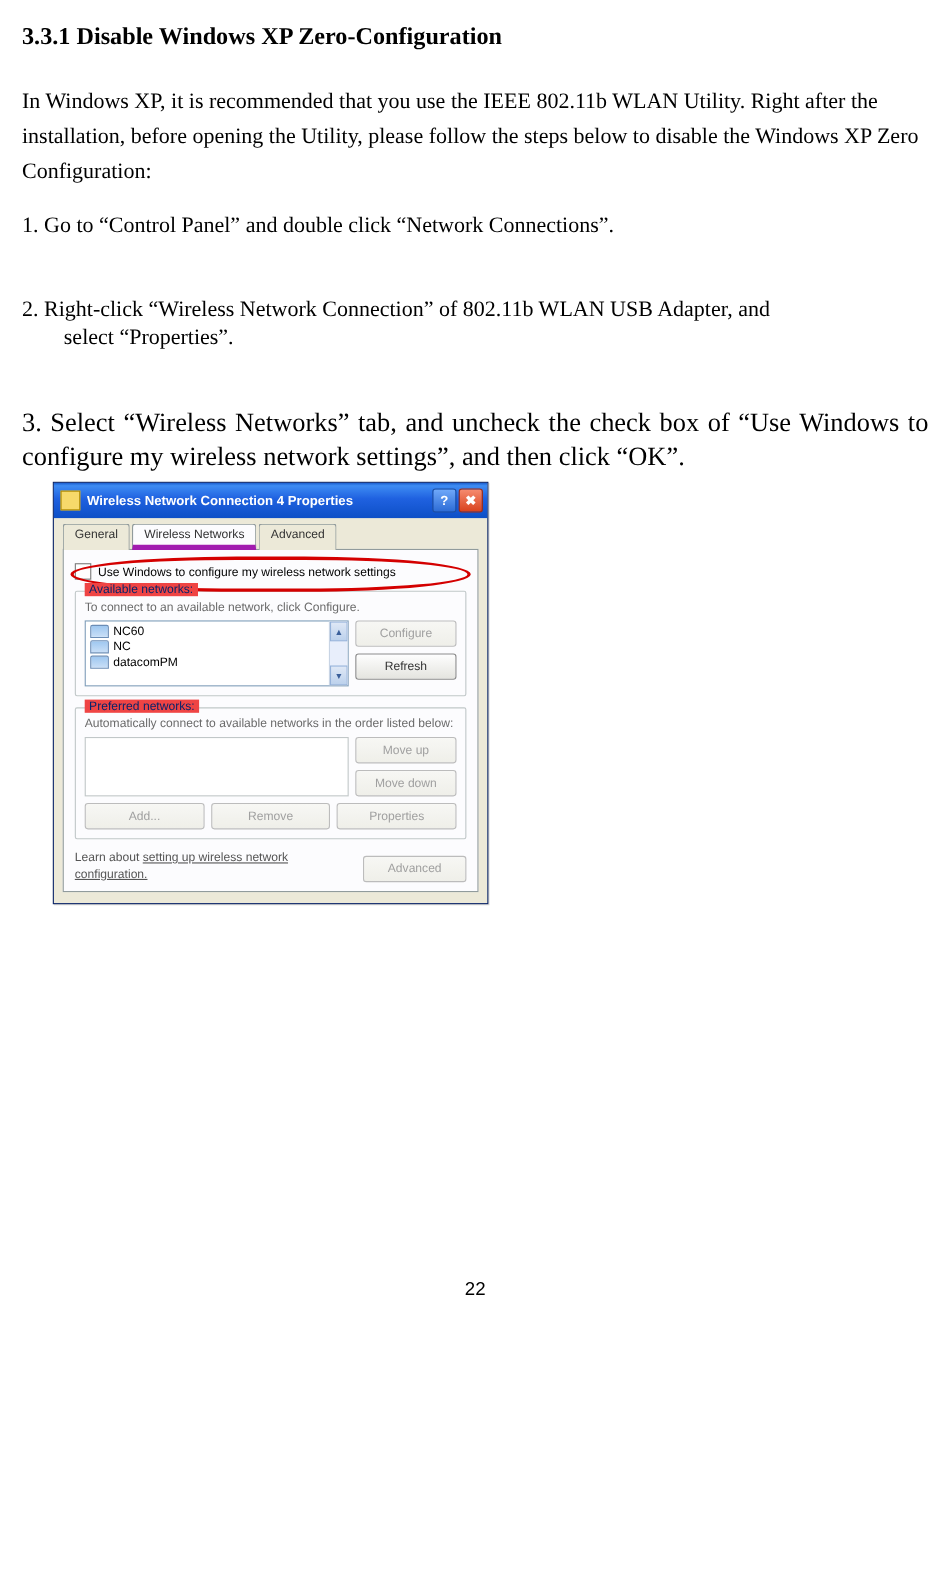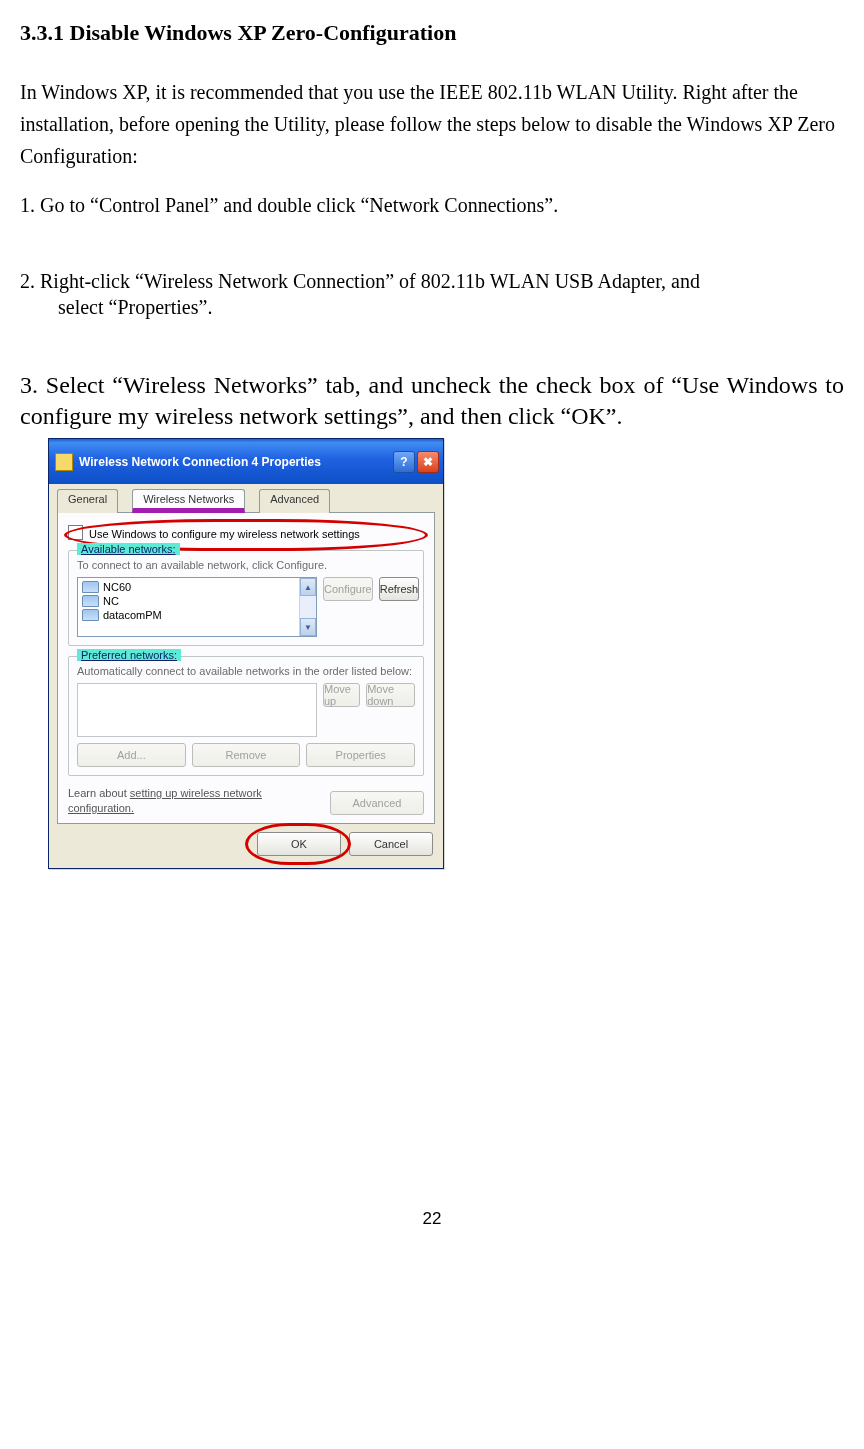--- a/index.html
+++ b/index.html
@@ -47,21 +47,21 @@
     width: 394px;
     border: 1px solid #0a246a;
     background: #ece9d8;
     font-family: Tahoma, Verdana, Arial, sans-serif;
     font-size: 11px;
     color: #000;
     margin-left: 28px;
     box-shadow: 1px 1px 0 rgba(0,0,0,.15);
   }
   .xp-titlebar {
-    height: 45px;
+    height: 32px;
     background: linear-gradient(to bottom, #1c5fcf 0%, #3e8cf3 8%, #1f61e0 45%, #0d4fc6 100%);
     display: flex;
     align-items: center;
     padding: 0 4px 0 6px;
     color: #fff;
     font-weight: bold;
     font-size: 12px;
   }
   .xp-titlebar .icon {
     width: 16px; height: 16px;
@@ -80,21 +80,21 @@
     color: #fff;
   }
   .xp-help { background: linear-gradient(to bottom,#6fa8f9,#2d6cd6); border:1px solid #1f4fa0; }
   .xp-close { background: linear-gradient(to bottom,#f68b6f,#d9421e); border:1px solid #a62a0e; }
 
   .xp-body {
     padding: 4px 8px 10px 8px;
   }
   .xp-tabrow {
     display: flex;
-    gap: 12px;
+    gap: 0;
     position: relative;
     top: 1px;
   }
   .xp-tab {
     padding: 3px 10px 3px 10px;
     border: 1px solid #919b9c;
     border-bottom: none;
     background: #ece9d8;
     border-radius: 3px 3px 0 0;
     margin-right: 2px;
@@ -137,25 +137,24 @@
   .xp-group {
     border: 1px solid #c0c7c8;
     border-radius: 2px;
     padding: 6px 8px 8px 8px;
     margin: 10px 0 6px 0;
   }
   .xp-group-title {
     color: #0a246a;
     position: relative;
     top: -14px;
-    background: #5eead4;
+    background: #ef4444;
     padding: 0 4px;
     display: inline-block;
     font-size: 11px;
-    text-decoration: underline;
   }
   .xp-group-body {
     margin-top: -10px;
     color: #6b6b6b;
   }
 
   .xp-listwrap {
     display: flex;
     gap: 6px;
     margin-top: 6px;
@@ -194,21 +193,21 @@
   .xp-scrollbtn {
     height: 16px;
     background: linear-gradient(to bottom,#dfe8f6,#bcd1ec);
     border: 1px solid #95b2da;
     display:flex;align-items:center;justify-content:center;
     color: #3a5f9a; font-size: 8px;
   }
 
   .xp-btncol {
     width: 92px;
-    display: flex; flex-direction: row; gap: 6px;
+    display: flex; flex-direction: column; gap: 6px;
   }
   .xp-button {
     height: 22px;
     border: 1px solid #8b8b8b;
     background: linear-gradient(to bottom,#fefefe,#e4e4df);
     border-radius: 3px;
     font-size: 11px;
     display: flex; align-items: center; justify-content: center;
     color: #333;
   }
@@ -364,21 +363,16 @@
 
       <div class="xp-learn">
         <div class="text">
           <span>Learn about </span><span class="u">setting up wireless network configuration.</span>
         </div>
         <div class="xp-button disabled" style="width:92px;">Advanced</div>
       </div>
 
     </div>
 
-    <div class="xp-bottom">
-      <div class="xp-button">OK</div>
-      <div class="xp-button">Cancel</div>
-      <div class="red-oval-2"></div>
-    </div>
   </div>
 </div>
 
 <div class="pagenum">22</div>
 
 </body></html>

